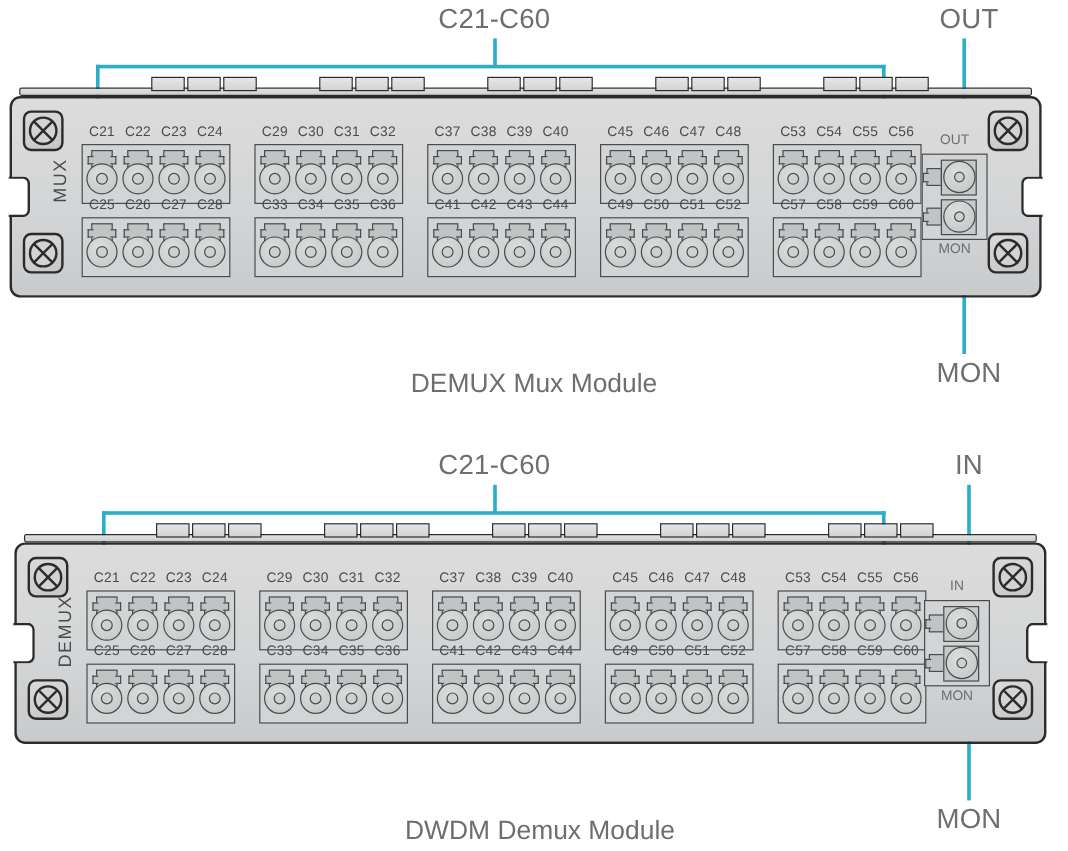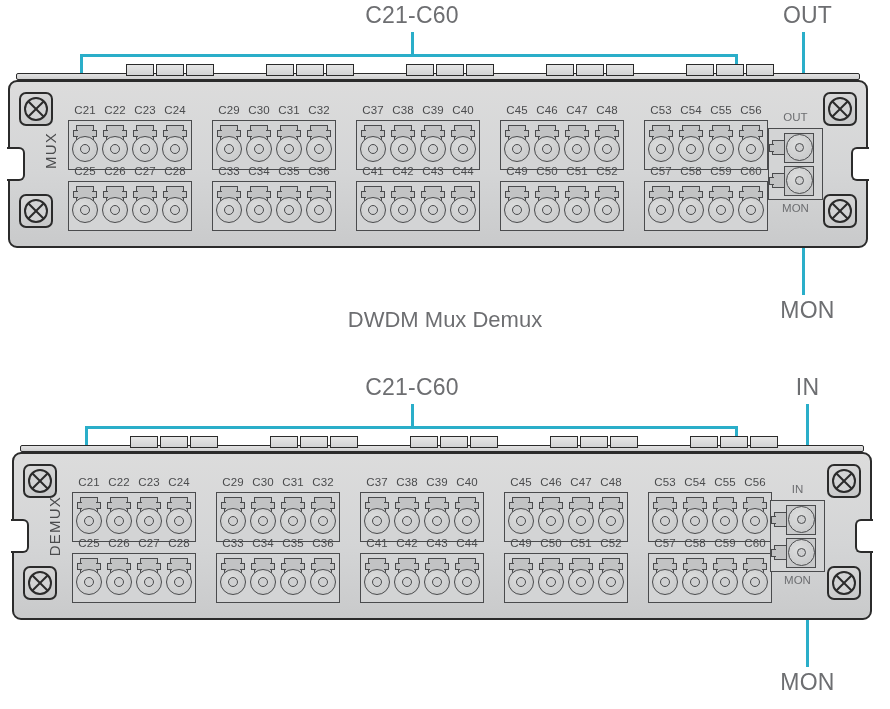--- a/index.html
+++ b/index.html
@@ -519,21 +519,21 @@
         <div class="key"></div>
           <div class="body"></div>
           <div class="disc"></div>
           <div class="pin"></div>
       </div>
     </div>
     <div class="port-tag" style="left:760px;top:31px;width:55px;">OUT</div>
     <div class="port-tag" style="left:760px;top:122px;width:55px;">MON</div>
   </div>
 
-  <div class="caption" style="left:290px;top:307px;width:310px;">DWDM Mux Demux</div>
+  <div class="caption" style="left:290px;top:307px;width:310px;">DEMUX Mux Module</div>
 
   <div class="callout" style="left:352px;top:374px;width:120px;">C21-C60</div>
   <div class="callout" style="left:765px;top:374px;width:85px;">IN</div>
   <div class="callout" style="left:760px;top:669px;width:95px;">MON</div>
 
   <div class="ln v" style="left:411px;top:404px;height:24px;"></div>
   <div class="ln h" style="left:85px;top:426px;width:653px;"></div>
   <div class="ln v" style="left:85px;top:426px;height:176px;"></div>
   <div class="ln v" style="left:735px;top:426px;height:176px;"></div>
   <div class="ln v" style="left:806px;top:404px;height:128px;"></div>
@@ -855,14 +855,15 @@
         <div class="key"></div>
           <div class="body"></div>
           <div class="disc"></div>
           <div class="pin"></div>
       </div>
     </div>
     <div class="port-tag" style="left:758px;top:31px;width:55px;">IN</div>
     <div class="port-tag" style="left:758px;top:122px;width:55px;">MON</div>
   </div>
 
+  <div class="caption" style="left:280px;top:679px;width:340px;">DWDM Demux Module</div>
 
 </div>
 
 </body></html>

